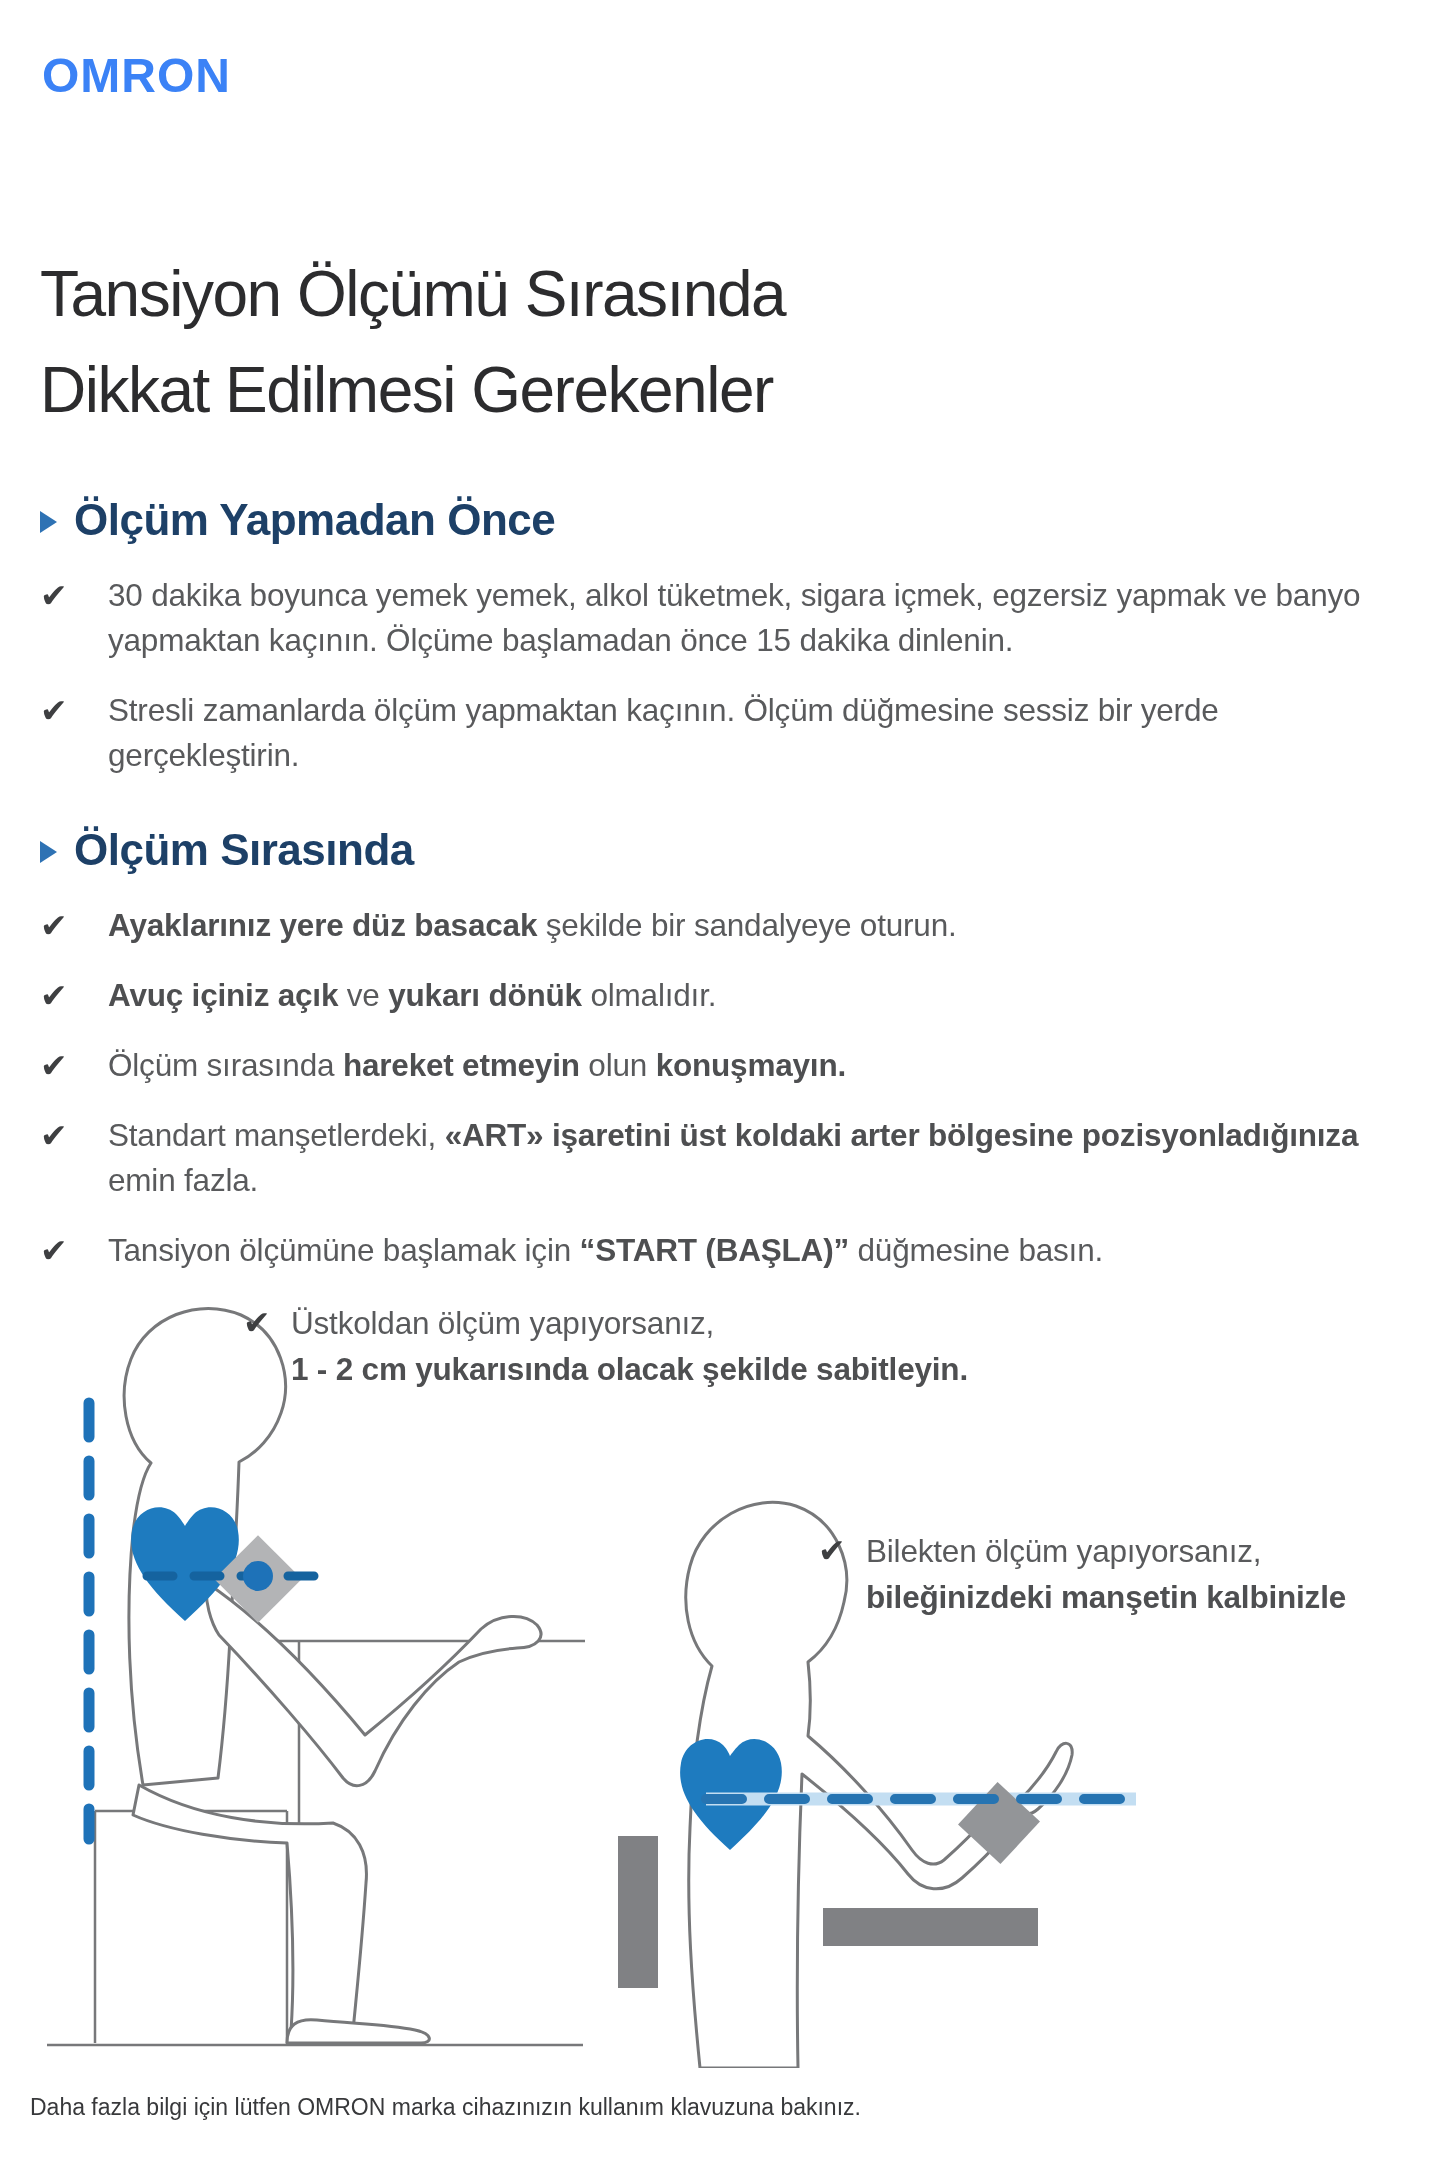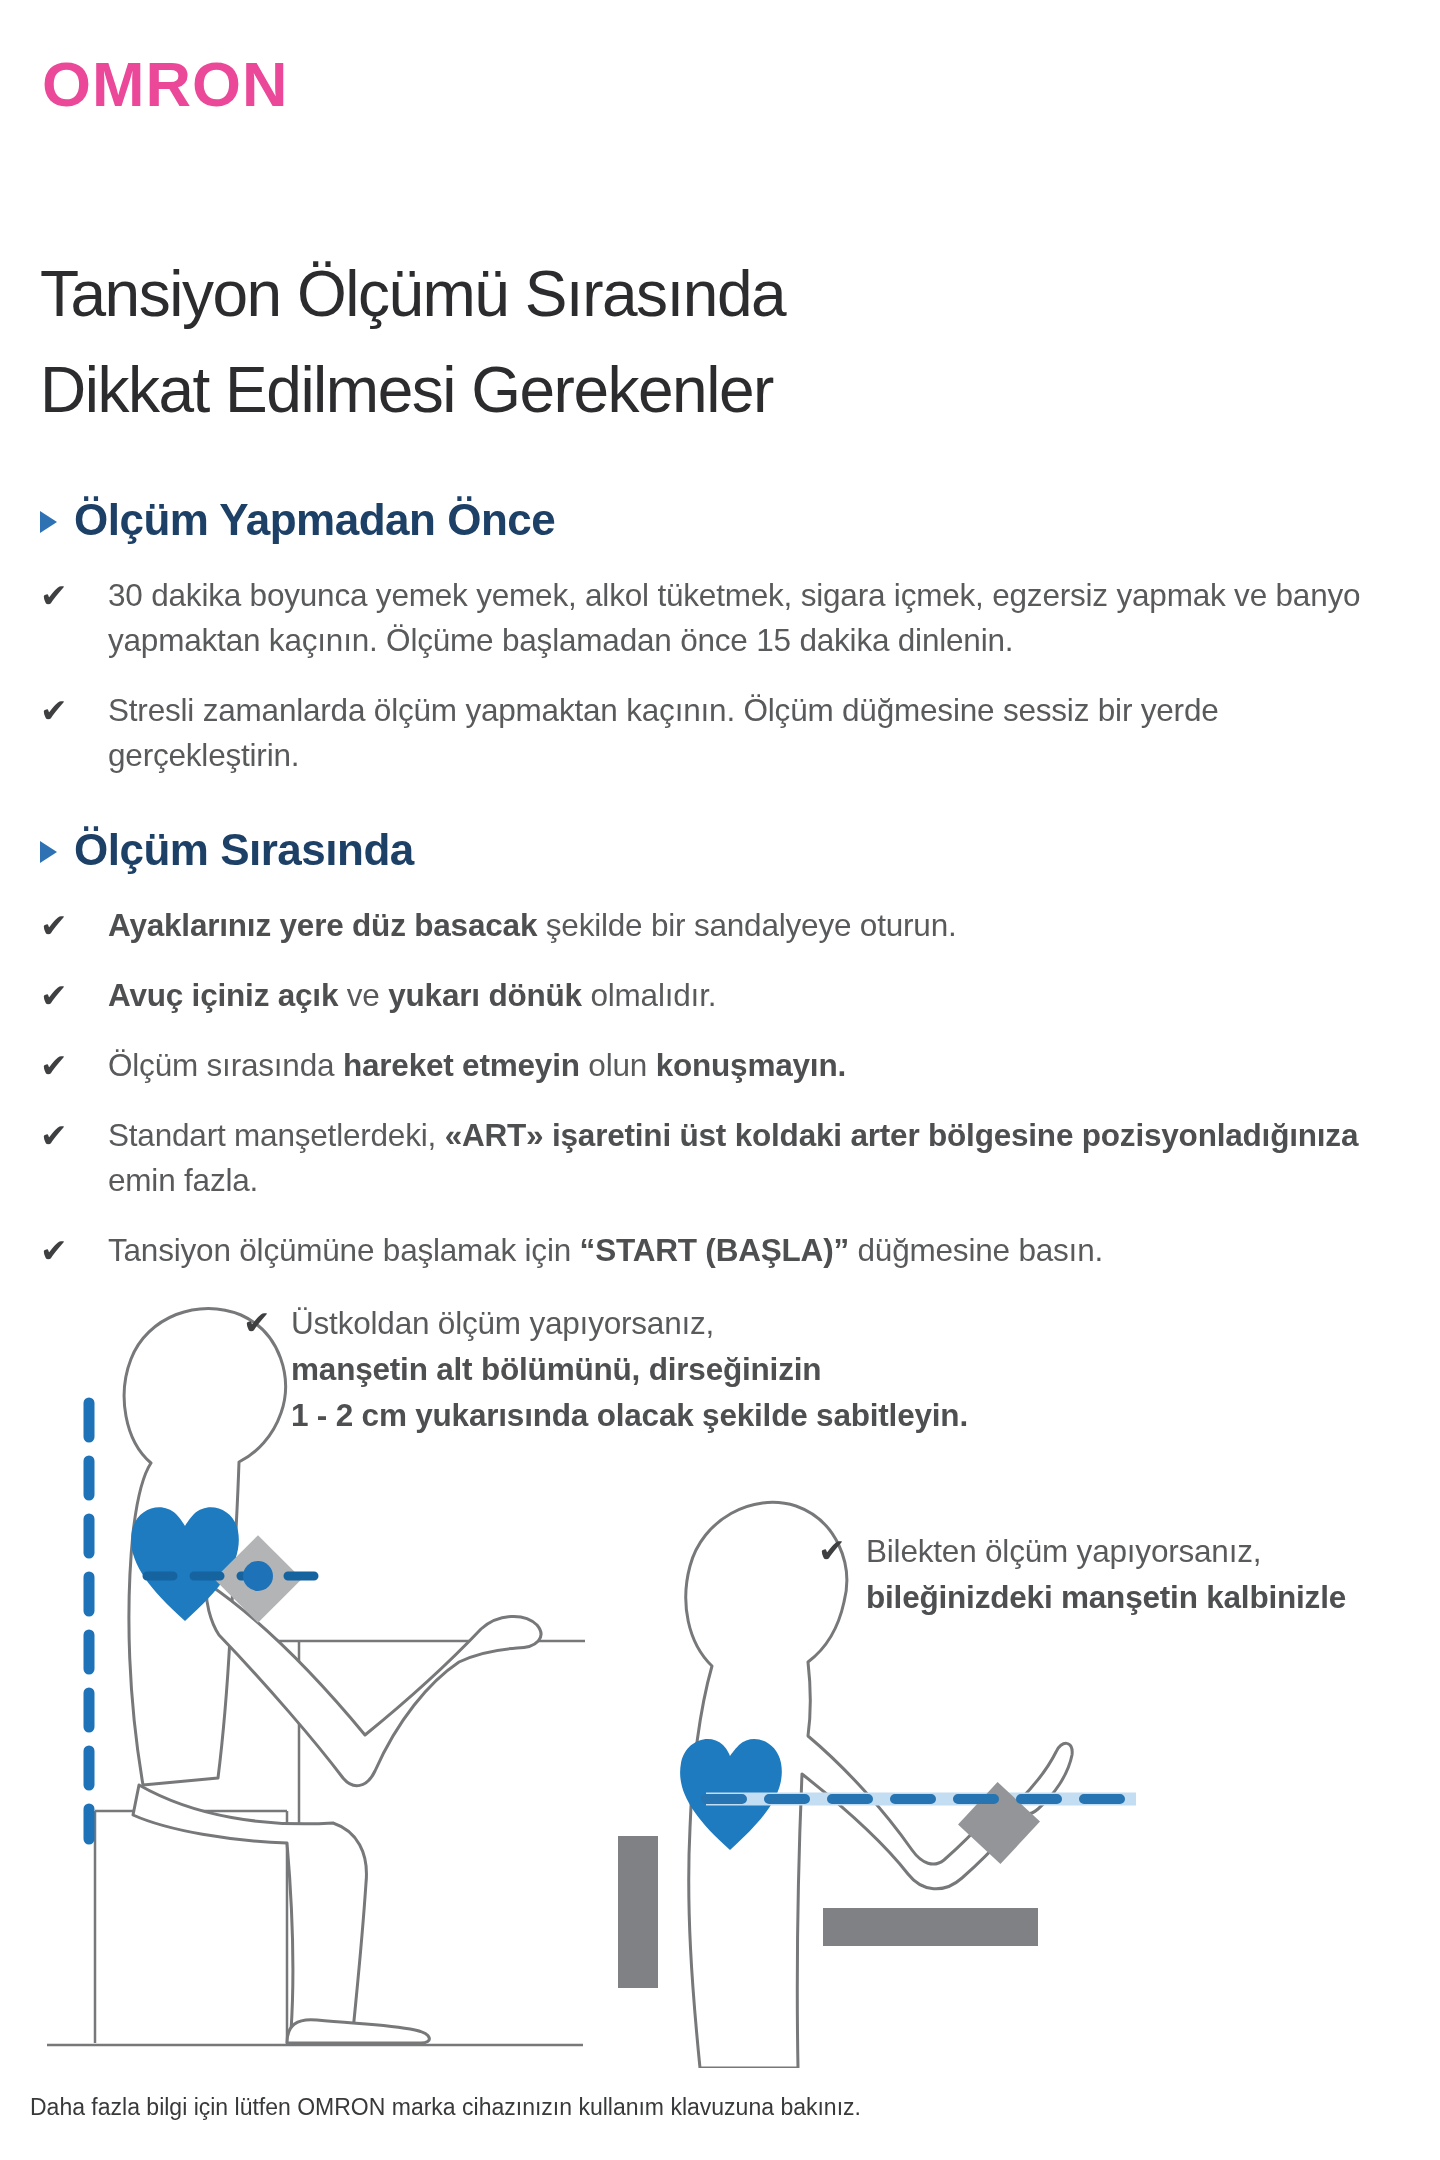--- a/index.html
+++ b/index.html
@@ -4,21 +4,21 @@
 <style>
   * { margin:0; padding:0; box-sizing:border-box; }
   html,body { background:#ffffff; }
   body {
     width:1440px; height:2160px; position:relative; overflow:hidden;
     font-family:"Liberation Sans","DejaVu Sans",sans-serif;
     color:#595a5c;
   }
   .logo {
     position:absolute; left:42px; top:48px;
-    font-size:63px; font-weight:bold; color:#ec4899; letter-spacing:1px;
+    font-size:48px; font-weight:bold; color:#3b82f6; letter-spacing:1px;
   }
   .title {
     position:absolute; left:40px; top:246px;
     font-size:64px; line-height:96px; color:#2c2c2e;
     font-weight:400; letter-spacing:-1.5px;
   }
   .section { position:absolute; left:40px; width:1365px; }
   #section-0 { top:495px; }
   #section-1 { top:825px; }
   .section-heading {
@@ -145,21 +145,20 @@
   <path d="M118,331 H548" stroke="#c3def2" stroke-width="13" fill="none"></path>
 
   <rect x="382" y="326" width="58" height="58" fill="#939598" transform="rotate(43 411 355)"></rect>
   <path d="M118,331 H548" stroke="#2674b2" stroke-width="10" stroke-dasharray="36 27" stroke-linecap="round" fill="none"></path>
 </svg>
 
 <div class="figure-caption" id="caption-0">
   <span class="check">✔</span>
   <div>
     <div>Üstkoldan ölçüm yapıyorsanız,</div>
-    <div class="bold">manşetin alt bölümünü, dirseğinizin</div>
     <div class="bold">1 - 2 cm yukarısında olacak şekilde sabitleyin.</div>
   </div>
 </div>
 
 <div class="figure-caption" id="caption-1">
   <span class="check">✔</span>
   <div>
     <div>Bilekten ölçüm yapıyorsanız,</div>
     <div class="bold">bileğinizdeki manşetin kalbinizle</div>
   </div>

